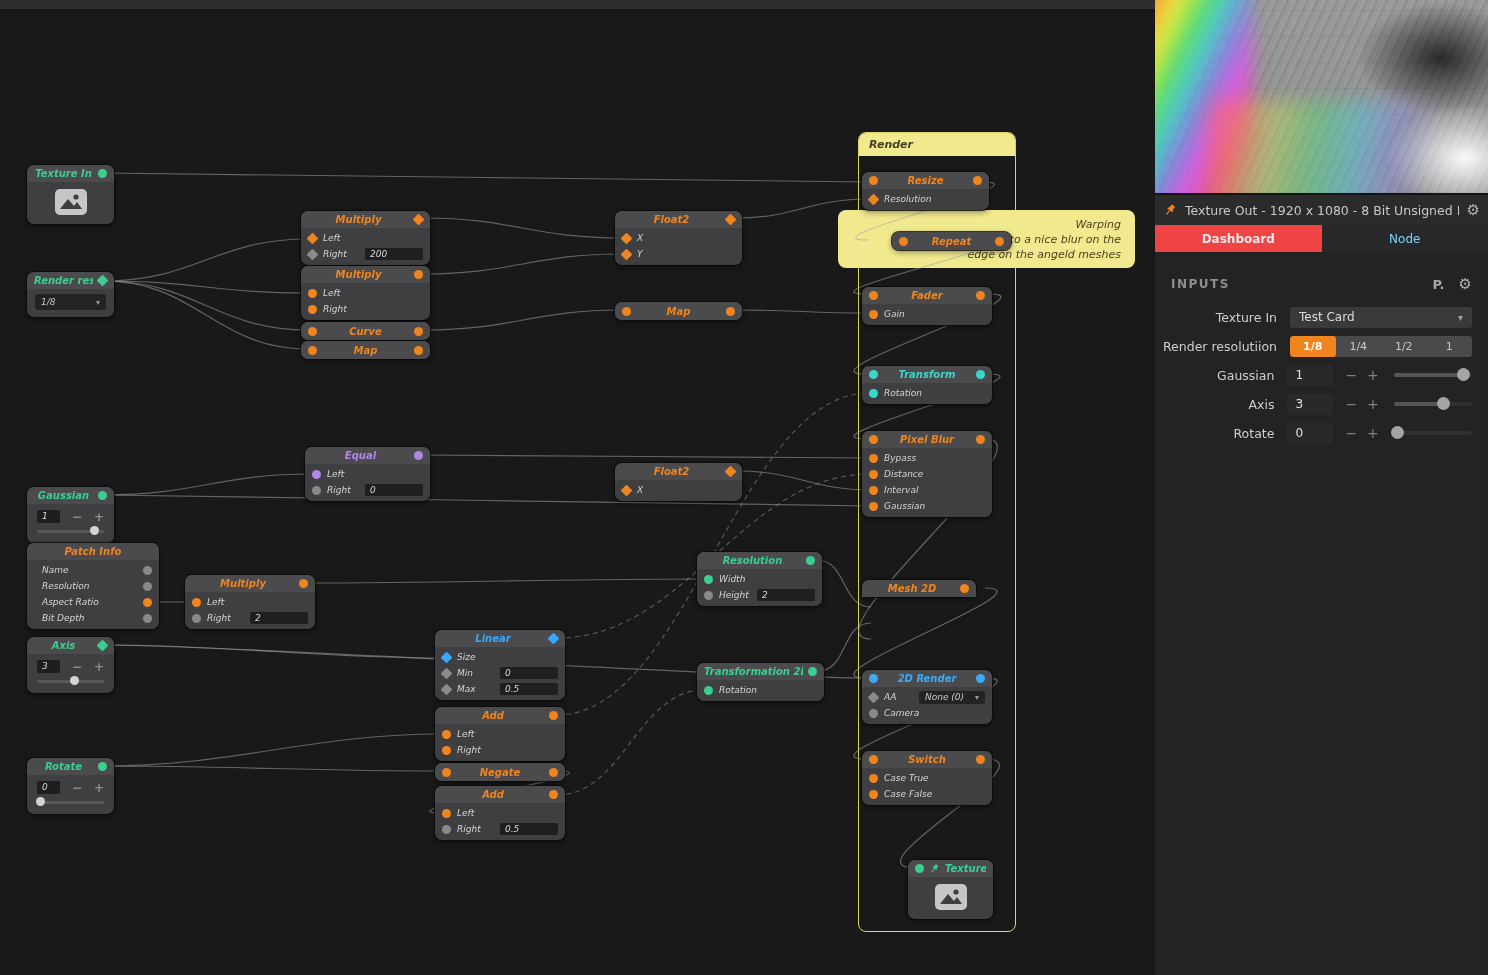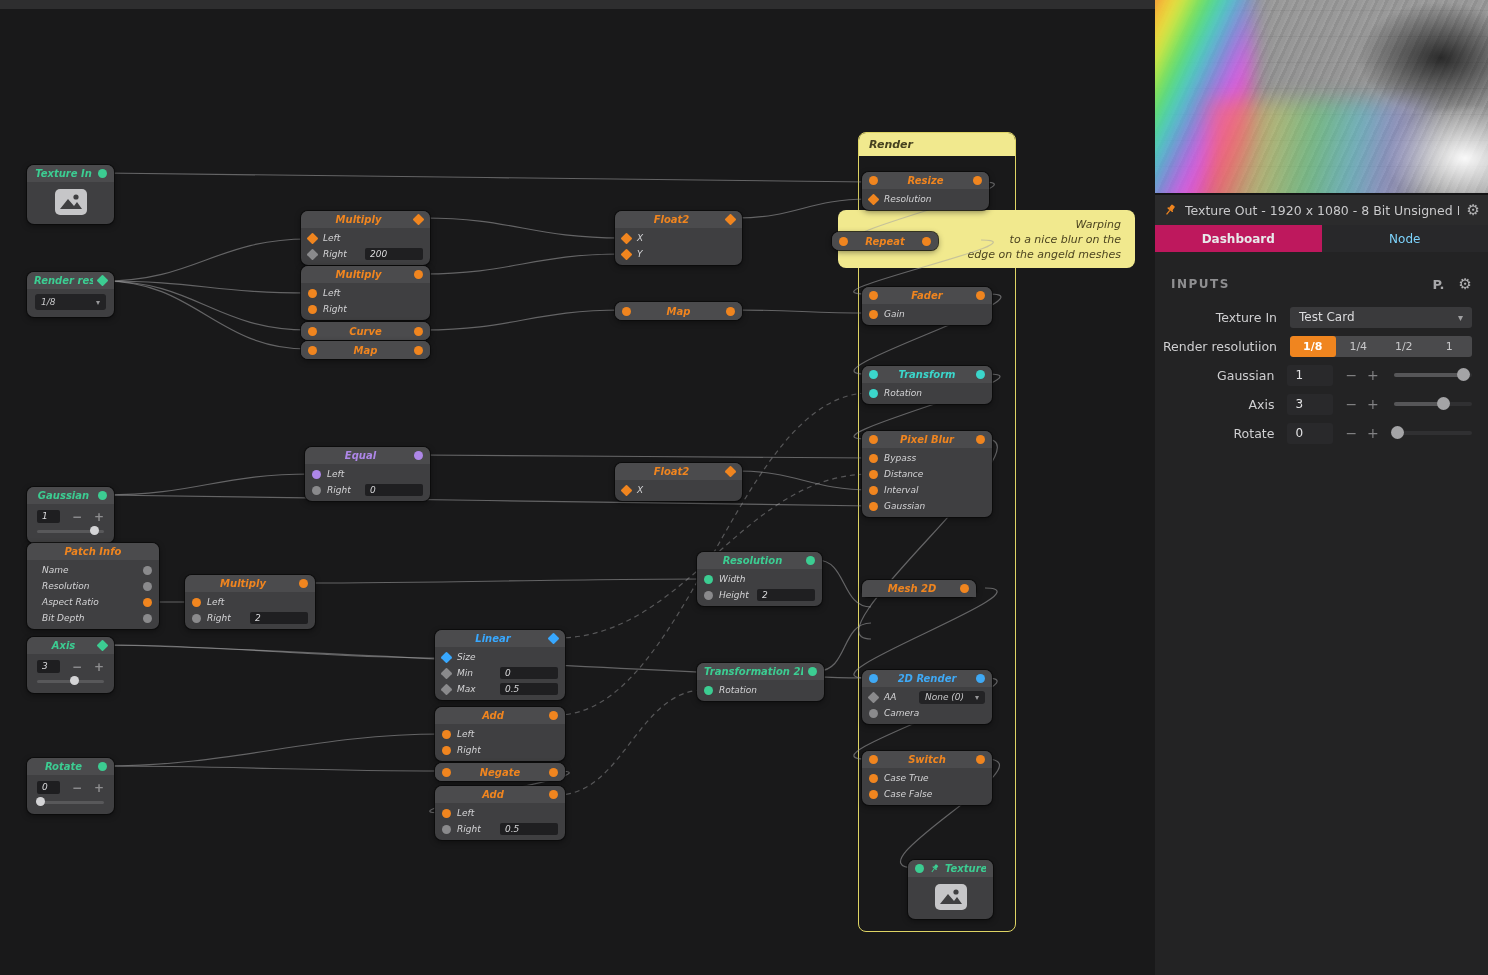--- a/index.html
+++ b/index.html
@@ -66,21 +66,21 @@
   .rainbow-bottom { position:absolute; left:55px; bottom:-58px; width:250px; height:150px;
       background:linear-gradient(100deg, rgba(255,110,80,.5) 8%, rgba(215,225,90,.45) 24%,
         rgba(90,220,120,.5) 40%, rgba(80,205,230,.5) 56%, rgba(140,140,255,.4) 68%, rgba(140,140,255,0) 84%);
       filter:blur(10px); }
   .pv-header { display:flex; align-items:center; gap:8px; height:32px; background:#2b2b2c;
                padding:0 8px; border-top:2px solid #141415; }
   .pv-title { flex:1; color:#c9c9cb; font-size:12.5px; white-space:nowrap; overflow:hidden; }
   .gear { color:#b2b2b4; font-size:15px; line-height:1; }
   .tabs { display:flex; height:27px; }
   .tab { flex:1; display:flex; align-items:center; justify-content:center; font-size:12px; }
-  .tab.active { background:#be185d; color:#e8e8ea; font-weight:bold; }
+  .tab.active { background:#ef4444; color:#e8e8ea; font-weight:bold; }
   .tab.inactive { background:#28282a; color:#7dd3fc; }
   .inputs-head { display:flex; align-items:center; height:30px; margin-top:17px; padding:0 16px; }
   .inputs-label { color:#8f8f91; font-size:12px; font-weight:bold; letter-spacing:1.5px; flex:1; }
   .p-icon { color:#a8a8aa; font-size:13px; font-weight:bold; margin-right:14px; }
   .param { display:flex; align-items:center; height:22px; margin:7px 16px 0 0; }
   .plabel { width:122px; text-align:right; color:#cfcfd1; font-size:12.5px; margin-right:13px;
             white-space:nowrap; }
   .pselect { flex:1; height:21px; background:#3a3a3c; border-radius:3px; display:flex;
              align-items:center; padding:0 9px; font-size:12px; color:#dcdcde; }
   .pselect .caret { margin-left:auto; color:#a0a0a2; font-size:10px; }
@@ -460,21 +460,21 @@
             <span class="tlabel" style="color: rgb(240, 133, 31);">Resize</span>
             <span class="port" style="background: rgb(240, 133, 31);"></span>
           </div>
           <div class="nrows">
             <div class="nrow">
               <span class="port diamond" style="background: rgb(240, 133, 31);"></span>
               <span class="rlabel">Resolution</span>
             </div>
           </div>
         </div>
-        <div class="node single" style="left: 832px; top: 232px; width: 106px;">
+        <div class="node single" style="left: 892px; top: 232px; width: 119px;">
           <div class="ntitle">
             <span class="port" style="background: rgb(240, 133, 31);"></span>
             <span class="tlabel" style="color: rgb(240, 133, 31);">Repeat</span>
             <span class="port" style="background: rgb(240, 133, 31);"></span>
           </div>
         </div>
         <div class="node" style="left: 862px; top: 287px; width: 130px;">
           <div class="ntitle">
             <span class="port" style="background: rgb(240, 133, 31);"></span>
             <span class="tlabel" style="color: rgb(240, 133, 31);">Fader</span>

